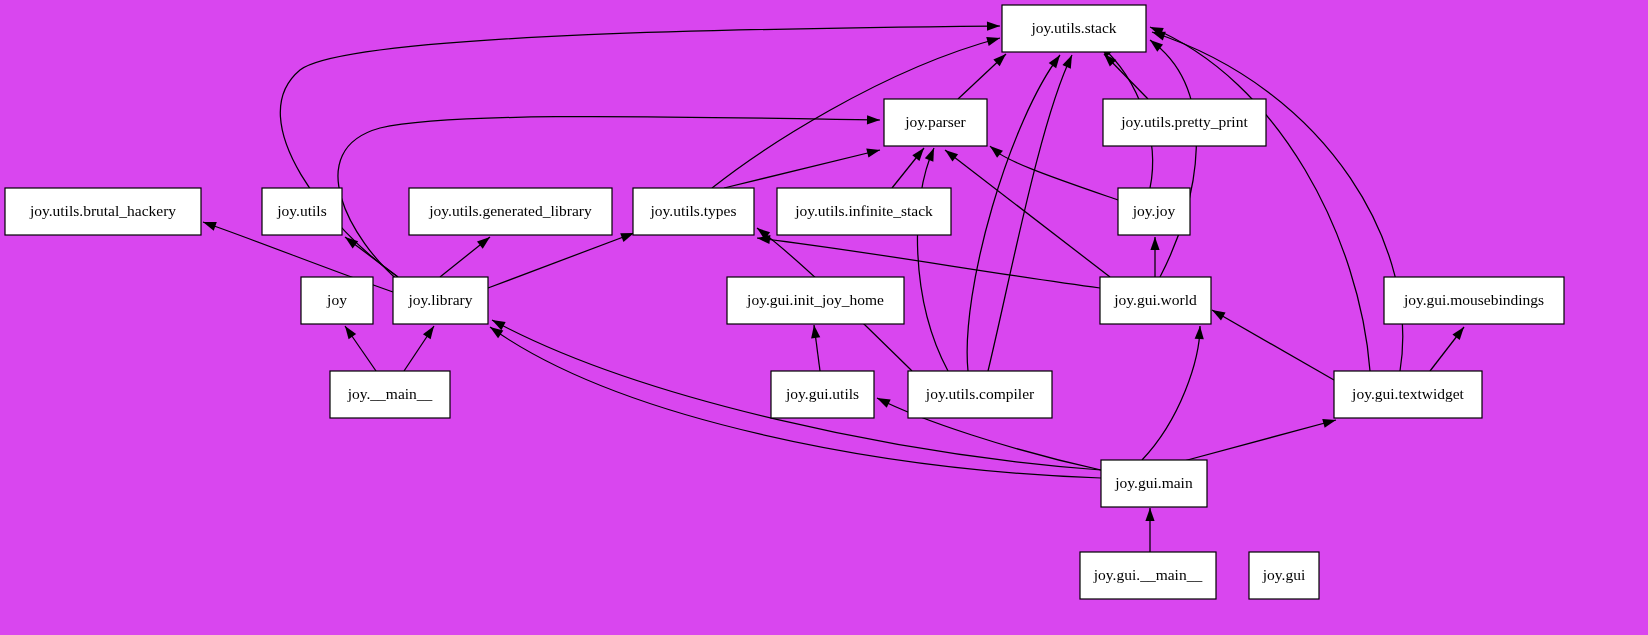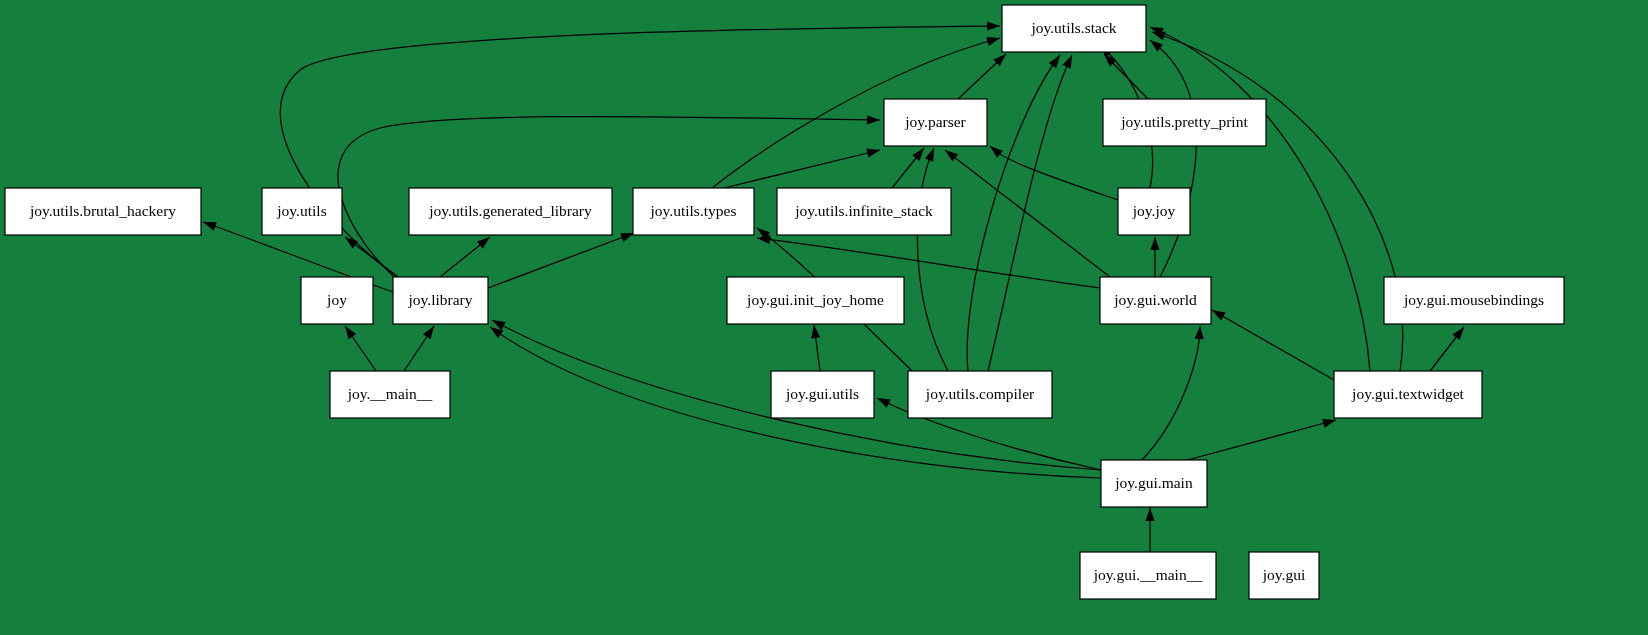--- a/index.html
+++ b/index.html
@@ -4,21 +4,21 @@
 <style>
   html, body {
     margin: 0;
     padding: 0;
     background: #ffffff;
   }
   #canvas-wrap {
     position: relative;
     width: 1648px;
     height: 635px;
-    background: #15803d;
+    background: #d946ef;
     overflow: hidden;
   }
   svg#graph {
     display: block;
     width: 1648px;
     height: 635px;
   }
   .node-rect {
     fill: #ffffff;
     stroke: #000000;

